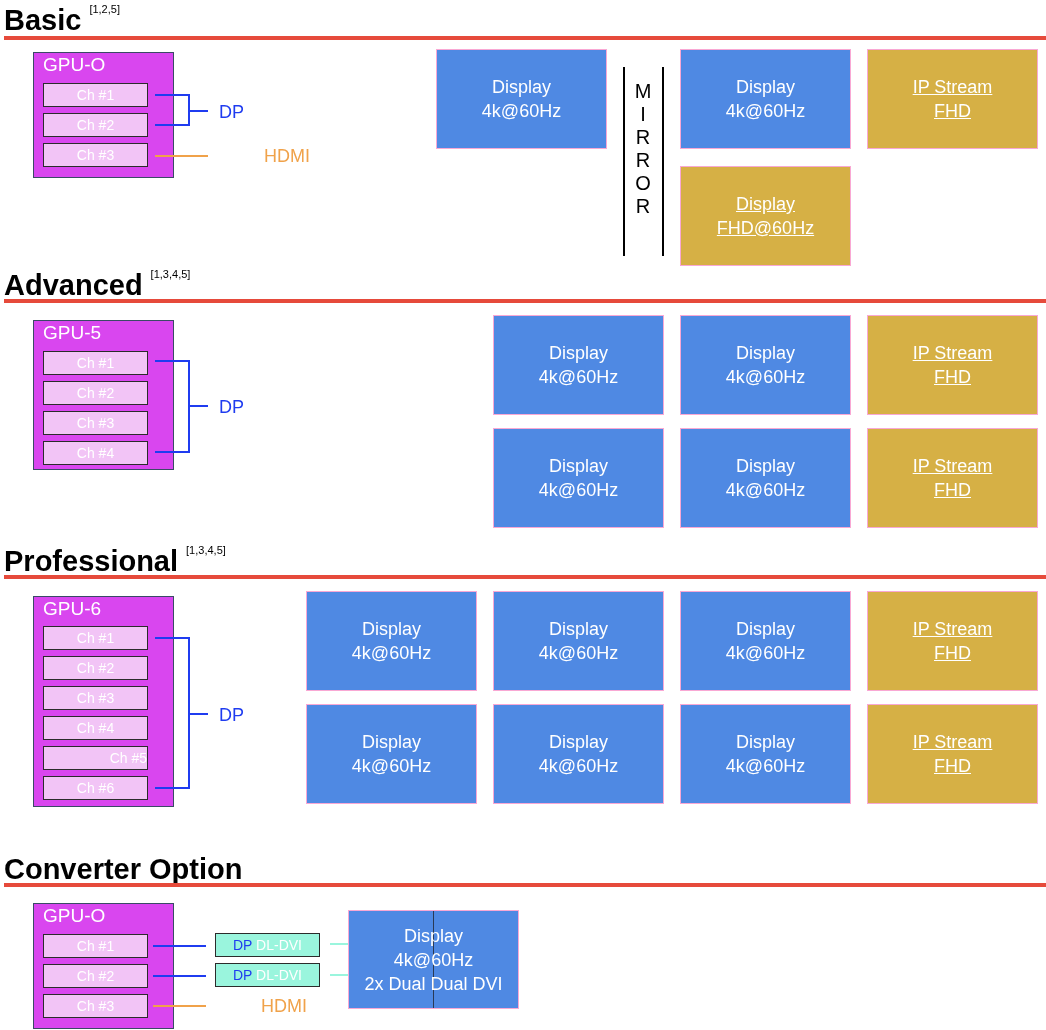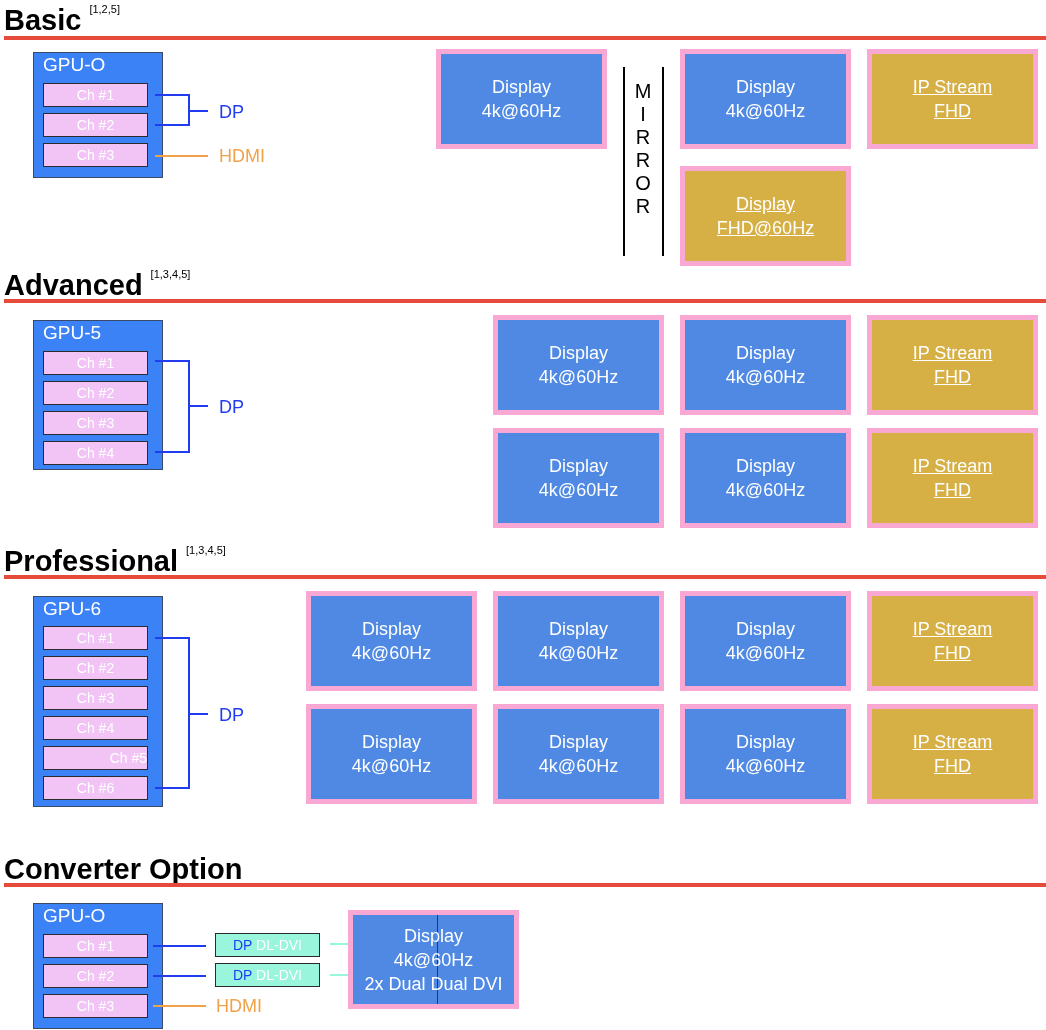--- a/index.html
+++ b/index.html
@@ -1,31 +1,31 @@
 <!DOCTYPE html>
 <html><head>
 <meta charset="utf-8">
 <style>
   html, body { margin:0; padding:0; background:#ffffff; }
   body { width:1046px; height:1030px; position:relative; overflow:hidden; font-family:"Liberation Sans", sans-serif; }
   .abs { position:absolute; }
   .heading { position:absolute; left:4px; font-weight:bold; font-size:29px; color:#000; line-height:1; white-space:nowrap; }
   .heading sup { font-weight:normal; font-size:11px; vertical-align:top; position:relative; top:-2px; margin-left:8px; }
   .rule { position:absolute; left:4px; width:1042px; height:4px; background:#e64a3b; }
-  .gpu { position:absolute; left:33px; width:130px; background:#3b82f6; border:1px solid #3a4a66; box-sizing:border-box; }
+  .gpu { position:absolute; left:33px; width:141px; background:#d946ef; border:1px solid #3a4a66; box-sizing:border-box; }
   .gpu-title { position:absolute; left:9px; top:1px; color:#fff; font-size:19px; line-height:22px; }
   .ch { position:absolute; left:9px; width:105px; height:24px; background:#f2c4f6; border:1px solid #2b2b2b; box-sizing:border-box; color:#fff; font-size:14px; text-align:center; line-height:22px; }
   .line { position:absolute; }
   .blue { background:#1f3cf0; }
   .orange { background:#f0a24a; }
   .teal { background:#9af5dd; }
   .lbl { position:absolute; font-size:18px; line-height:20px; }
   .lbl.dp { color:#1f3cf0; }
-  .lbl.hdmi { color:#f0a24a; }
-  .tile { position:absolute; width:171px; height:100px; box-sizing:border-box; border:5px solid #f9a8d4; color:#fff; font-size:18px; line-height:24px; display:flex; flex-direction:column; justify-content:center; align-items:center; text-align:center; }
+  .lbl.hdmi { color:#f0a24a;margin-left:45px; }
+  .tile { position:absolute; width:171px; height:100px; box-sizing:border-box; border:1px solid #f9a8d4; color:#fff; font-size:18px; line-height:24px; display:flex; flex-direction:column; justify-content:center; align-items:center; text-align:center; }
   .tile.blue-t { background:#4f89e3; }
   .tile.gold-t { background:#d6b045;text-decoration:underline; }
   .mirror-bar { position:absolute; width:2px; background:#000; }
   .mirror-letter { position:absolute; width:20px; text-align:center; font-size:20px; line-height:23px; color:#000; }
   .conv { position:absolute; left:215px; width:105px; height:24px; background:#9af5dd; border:1px solid #2b2b2b; box-sizing:border-box; font-size:14px; line-height:22px; text-align:center; white-space:nowrap; }
   .conv .c-dp { color:#1f3cf0; }
   .conv .c-dvi { color:#fff; }
 </style>
 </head>
 <body>

